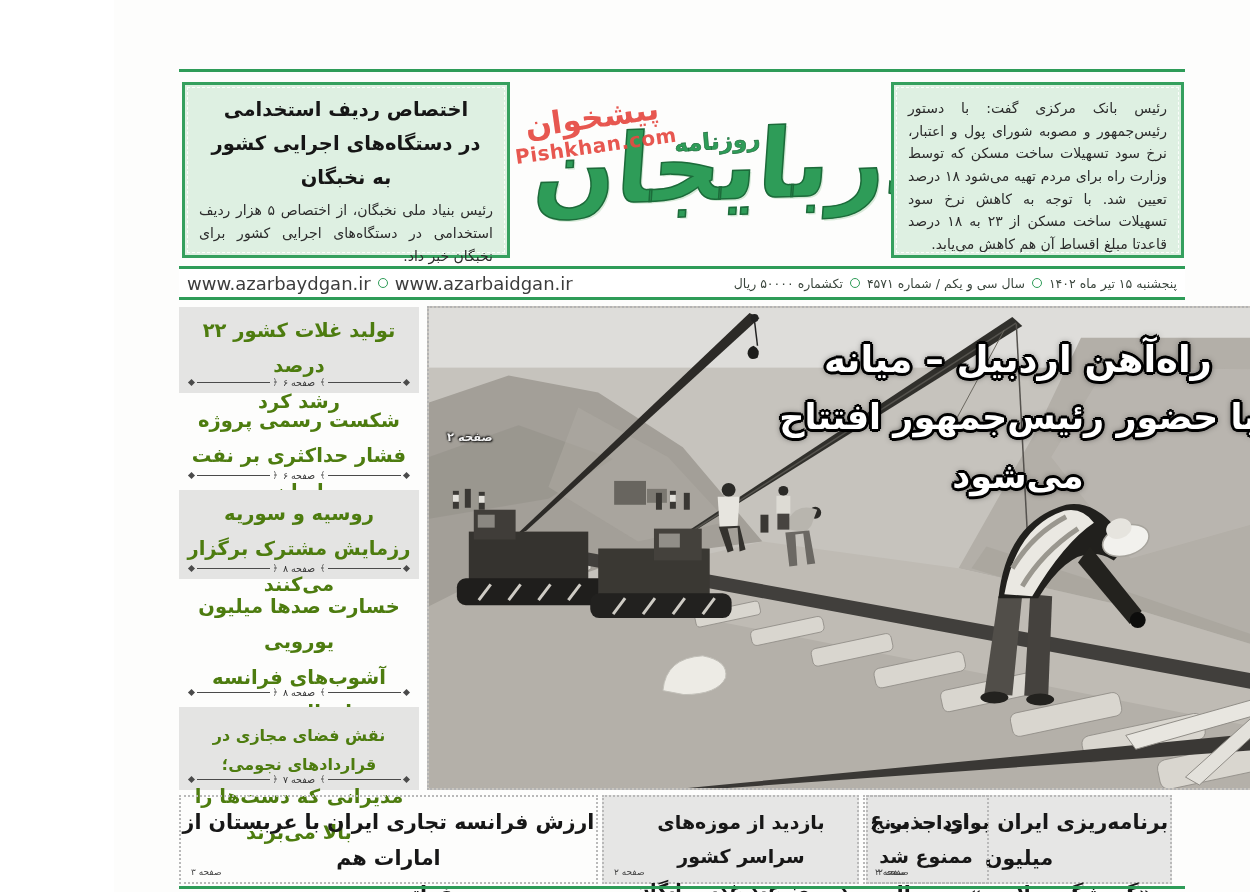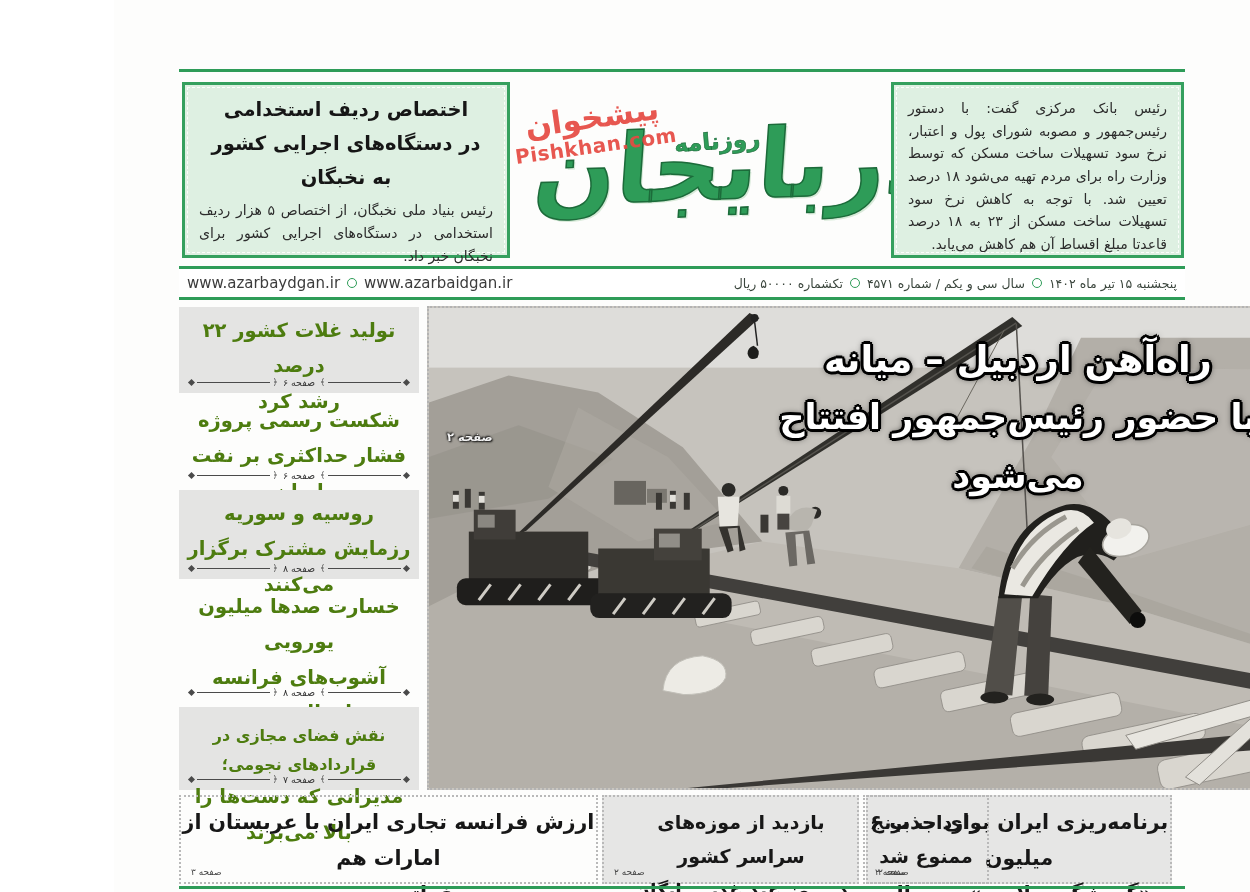--- a/index.html
+++ b/index.html
@@ -29,21 +29,21 @@
              text-align:center;opacity:0.92;z-index:6;}
   #watermark .wm-fa{font-size:31px;font-weight:bold;line-height:1.1;}
   #watermark .wm-en{font-size:20px;font-weight:bold;letter-spacing:0.5px;direction:ltr;}
   
   #dateline{position:absolute;left:65px;right:65px;top:266px;height:28px;
             border-top:3px solid #2e9c58;border-bottom:3px solid #2e9c58;
             display:flex;align-items:center;justify-content:space-between;
             box-sizing:content-box;background:#fff;}
   .dl-group{display:flex;align-items:center;gap:7px;font-size:12.5px;color:#3a453c;}
   #dl-date{margin-right:8px;flex-direction:row;}
-  #dl-sites{margin-left:8px;direction:ltr;font-size:15px;color:#3c3c3c;}
+  #dl-sites{margin-left:8px;direction:ltr;font-size:18px;color:#3c3c3c;}
   .sep-circle{width:8px;height:8px;border:1.6px solid #2e9c58;border-radius:50%;display:inline-block;}
   
   .side-item{position:absolute;left:65px;width:240px;box-sizing:border-box;padding-top:6px;}
   .side-item.gray{background:#e4e4e3;}
   .side-hl{font-weight:bold;color:#4d7c0f;text-align:center;font-size:19.5px;line-height:1.82;}
   .side-hl .sm{font-size:16px;margin-top:8px;}
   .divider{position:absolute;left:10px;right:10px;bottom:5px;display:flex;align-items:center;gap:3px;}
   .dline{flex:1;height:1.3px;background:#4a4a4a;}
   .dmd{width:5px;height:5px;background:#4a4a4a;transform:rotate(45deg);}
   .orn{font-size:9px;color:#4a4a4a;line-height:1;}

